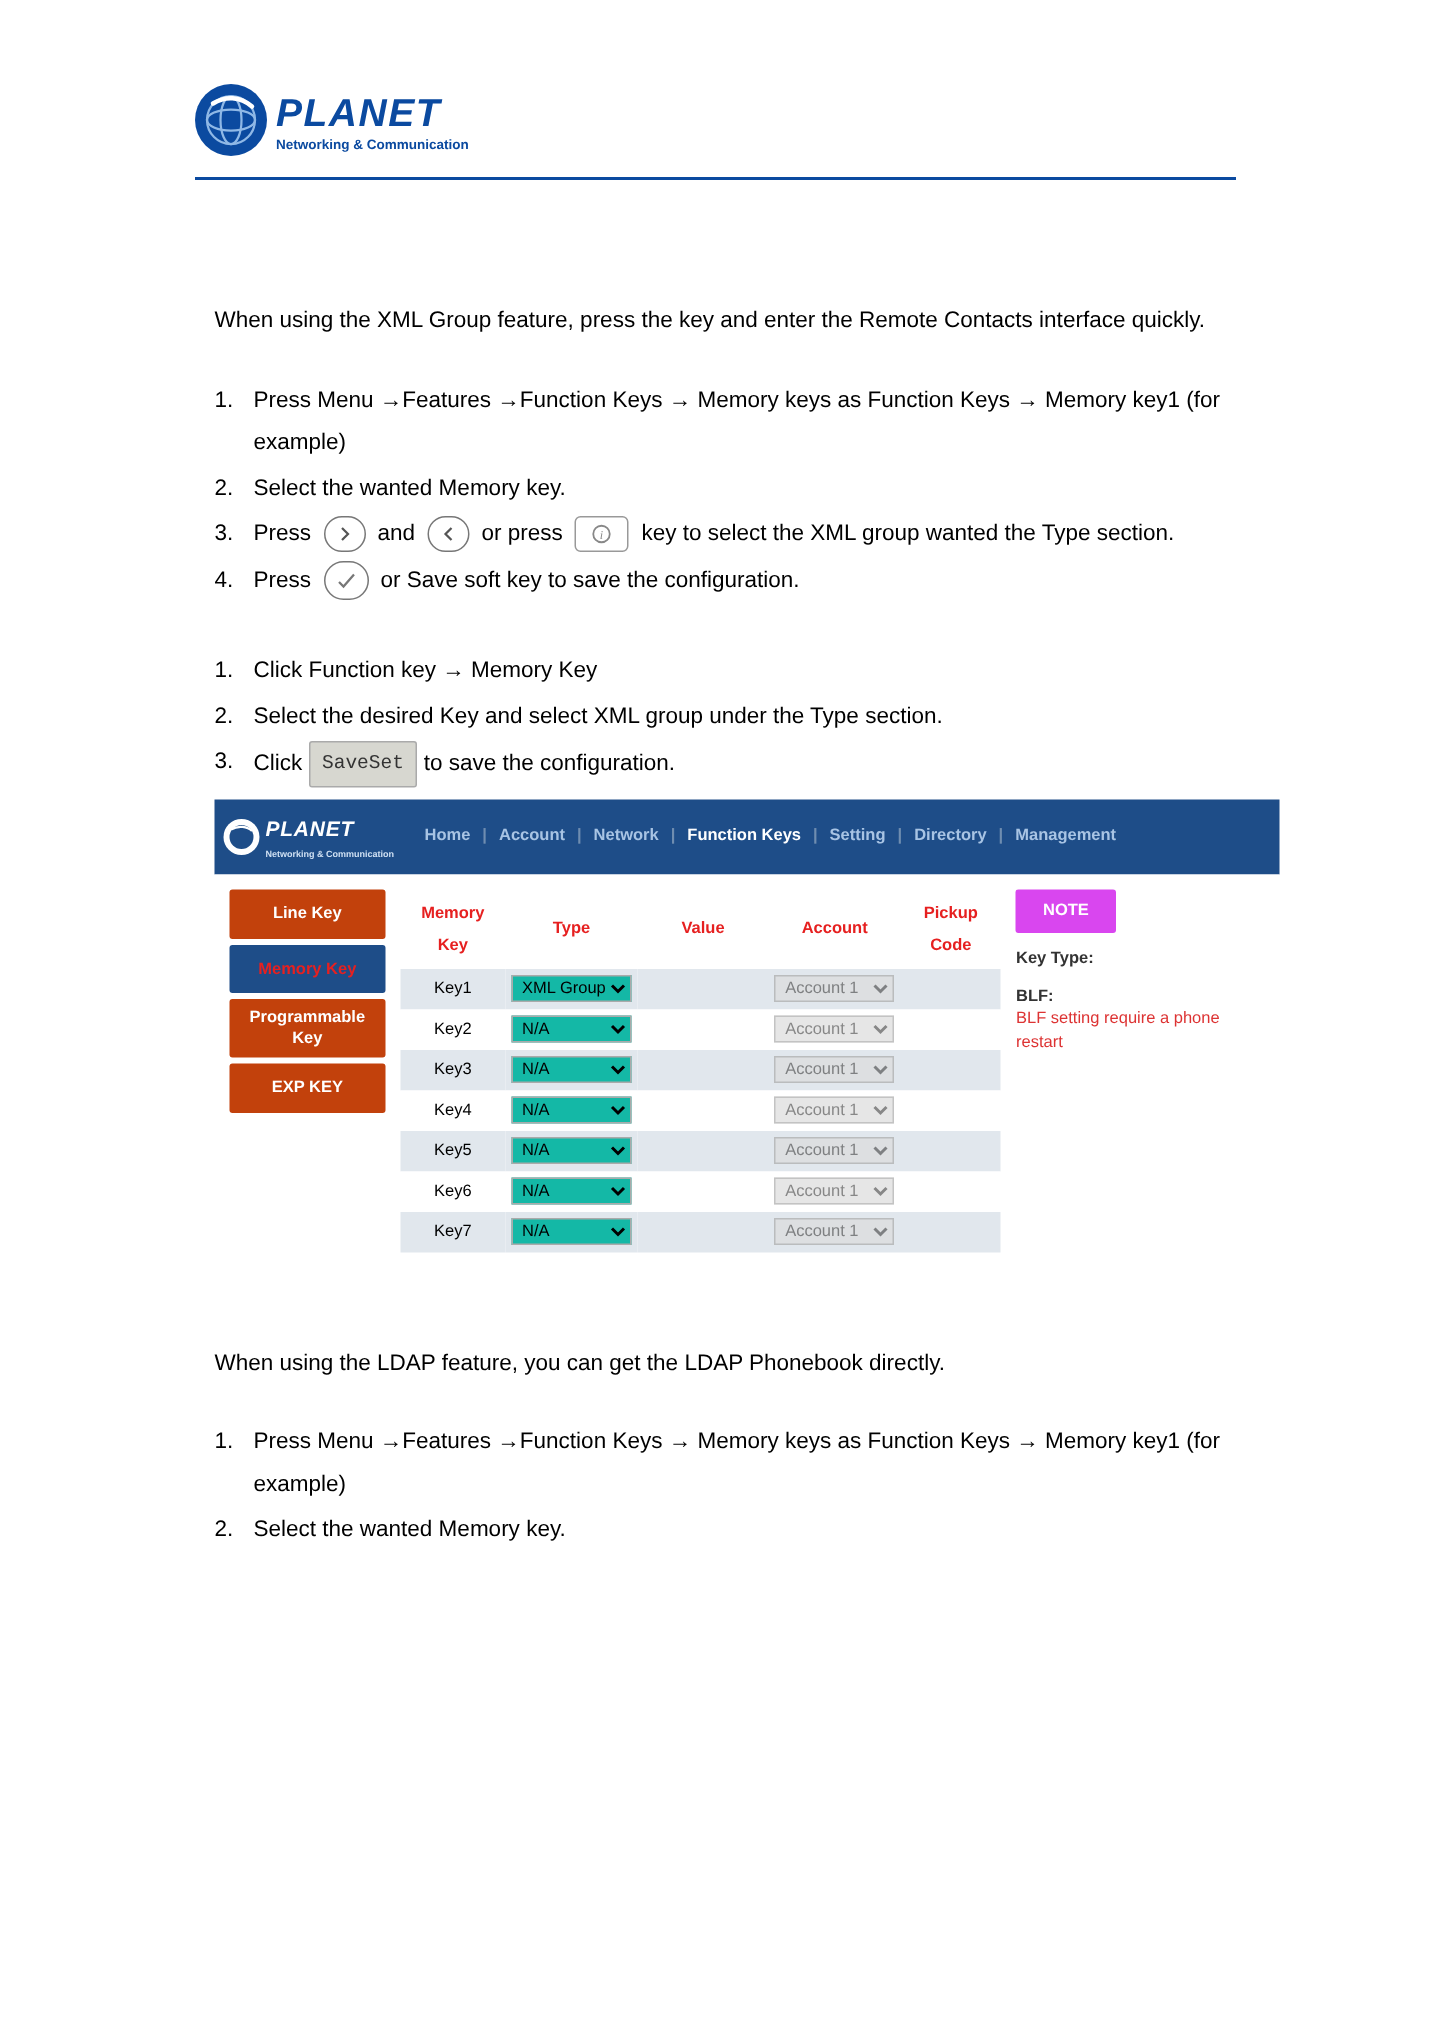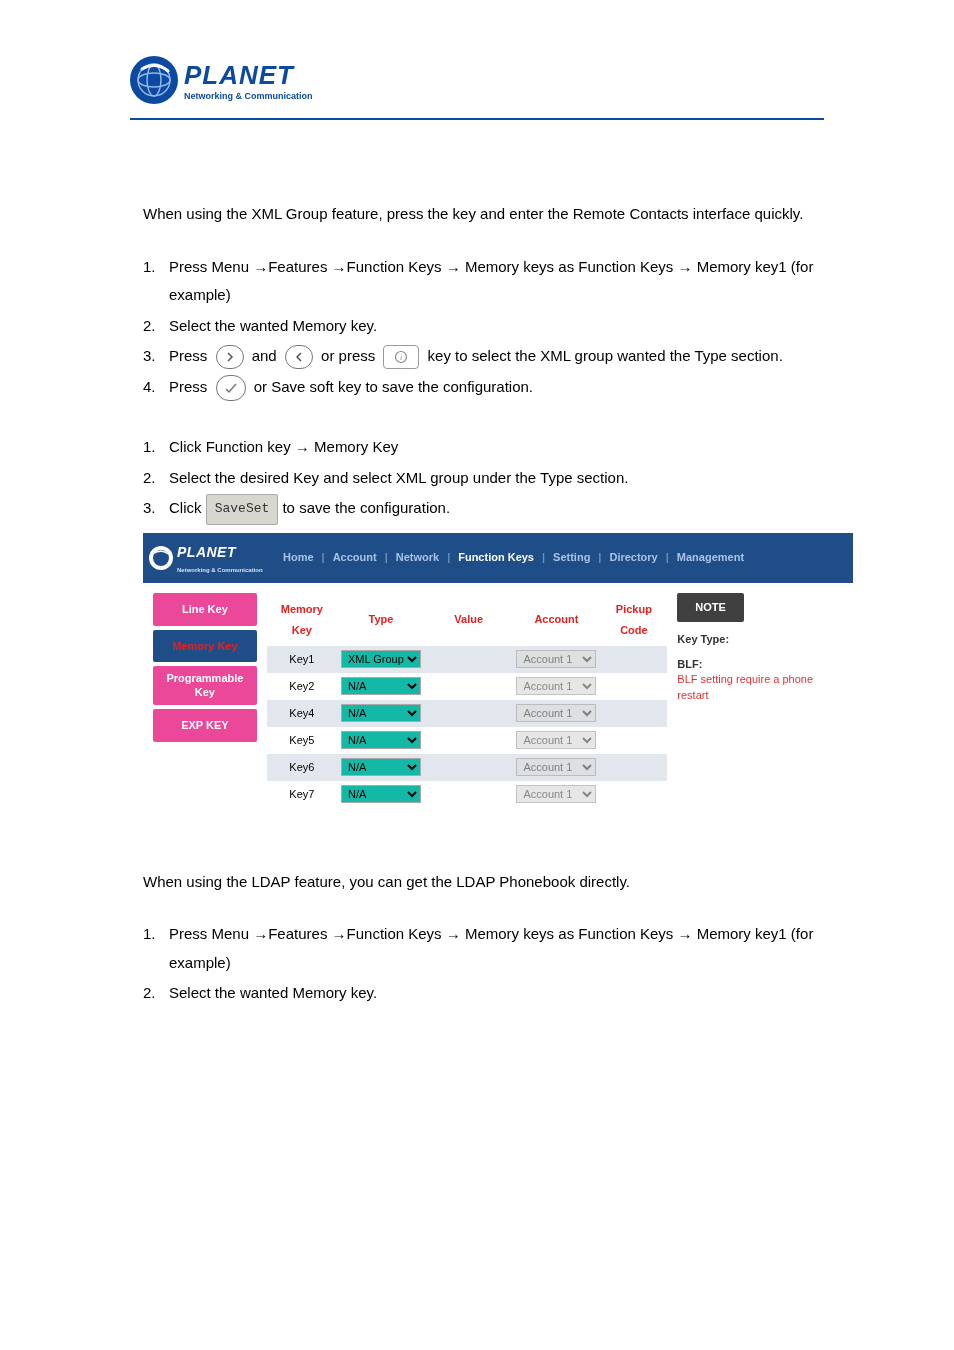--- a/index.html
+++ b/index.html
@@ -57,37 +57,37 @@
   .admin-logo .alm svg{width:18px;height:18px;}
   .admin-logo .alt { color:#fff; font-weight:900; font-style:italic; font-size:14px; letter-spacing:0.5px;}
   .admin-logo .als { color:#cfe0f3; font-size:6px; font-weight:bold;}
   .admin-tabs { display:flex; gap:0; align-items:flex-end; font-size:11px; font-weight:bold; color:#a8c4e4;}
   .admin-tabs .tab { padding: 0 8px; cursor:pointer; }
   .admin-tabs .sep { color:#6f8db0; }
   .admin-tabs .active { color:#fff; }
   .admin-body { display:flex; gap:10px; padding:10px 10px; background:#fff;}
   .sidebar { width:114px; display:flex; flex-direction:column; gap:4px;}
   .sidebar .sitem {
-    background:#ec4899; color:#fff; text-align:center; padding:6px 4px; font-size:11px;
+    background:#c2410c; color:#fff; text-align:center; padding:6px 4px; font-size:11px;
     font-weight:bold; border-radius:2px;
   }
   .sidebar .sitem.active { color:#e62020; background:#1e4d88; }
   .sidebar .sitem.multi { line-height:1.2; }
   .mk-table { border-collapse: collapse; }
   .mk-table th { background:#fff; color:#e62020; font-weight:bold; padding:6px 6px; text-align:center; font-size:11px;}
   .mk-table td { padding:3px 4px; }
   .mk-table tbody tr:nth-child(odd) td { background:#e1e7ed; }
   .mk-table tbody tr:nth-child(even) td { background:#fff; }
   .rowlabel { width:78px; text-align:center; }
   .type-sel { width:80px; font-size:11px; height:18px; border:1px solid #aaa; background:#14b8a6; padding-left:2px;}
   .val-input { width:110px; height:18px; }
   .acc-sel { width:80px; font-size:11px; height:18px; border:1px solid #aaa; background:#dcdcdc; color:#555; padding-left:2px;}
   .pc-col { width:76px; }
   .notebox { width:182px; font-size:11px; }
-  .note-btn { background:#404040; color:#fff; padding:4px 18px; font-weight:bold; display:inline-block; border-radius:2px;}
+  .note-btn { background:#d946ef; color:#fff; padding:4px 18px; font-weight:bold; display:inline-block; border-radius:2px;}
   .note-body { margin-top:10px; color:#555; line-height:1.4;}
   .note-body .kt { font-weight:bold; color:#333; }
   .note-body .red { color:#d33; }
 </style>
 </head>
 <body>
 
 <div class="header-logo">
   <div class="logo-wrap">
     <div class="logo-mark">
@@ -242,20 +242,27 @@
               <td class="pc-col"></td>
             </tr>
             <tr>
               <td class="rowlabel">Key2</td>
               <td><select class="type-sel"><option>N/A</option></select></td>
               <td class="val-input"></td>
               <td><select class="acc-sel" disabled=""><option>Account 1</option></select></td>
               <td class="pc-col"></td>
             </tr>
             <tr>
+              <td class="rowlabel">Key3</td>
+              <td><select class="type-sel"><option>N/A</option></select></td>
+              <td class="val-input"></td>
+              <td><select class="acc-sel" disabled=""><option>Account 1</option></select></td>
+              <td class="pc-col"></td>
+            </tr>
+            <tr>
               <td class="rowlabel">Key4</td>
               <td><select class="type-sel"><option>N/A</option></select></td>
               <td class="val-input"></td>
               <td><select class="acc-sel" disabled=""><option>Account 1</option></select></td>
               <td class="pc-col"></td>
             </tr>
             <tr>
               <td class="rowlabel">Key5</td>
               <td><select class="type-sel"><option>N/A</option></select></td>
               <td class="val-input"></td>

